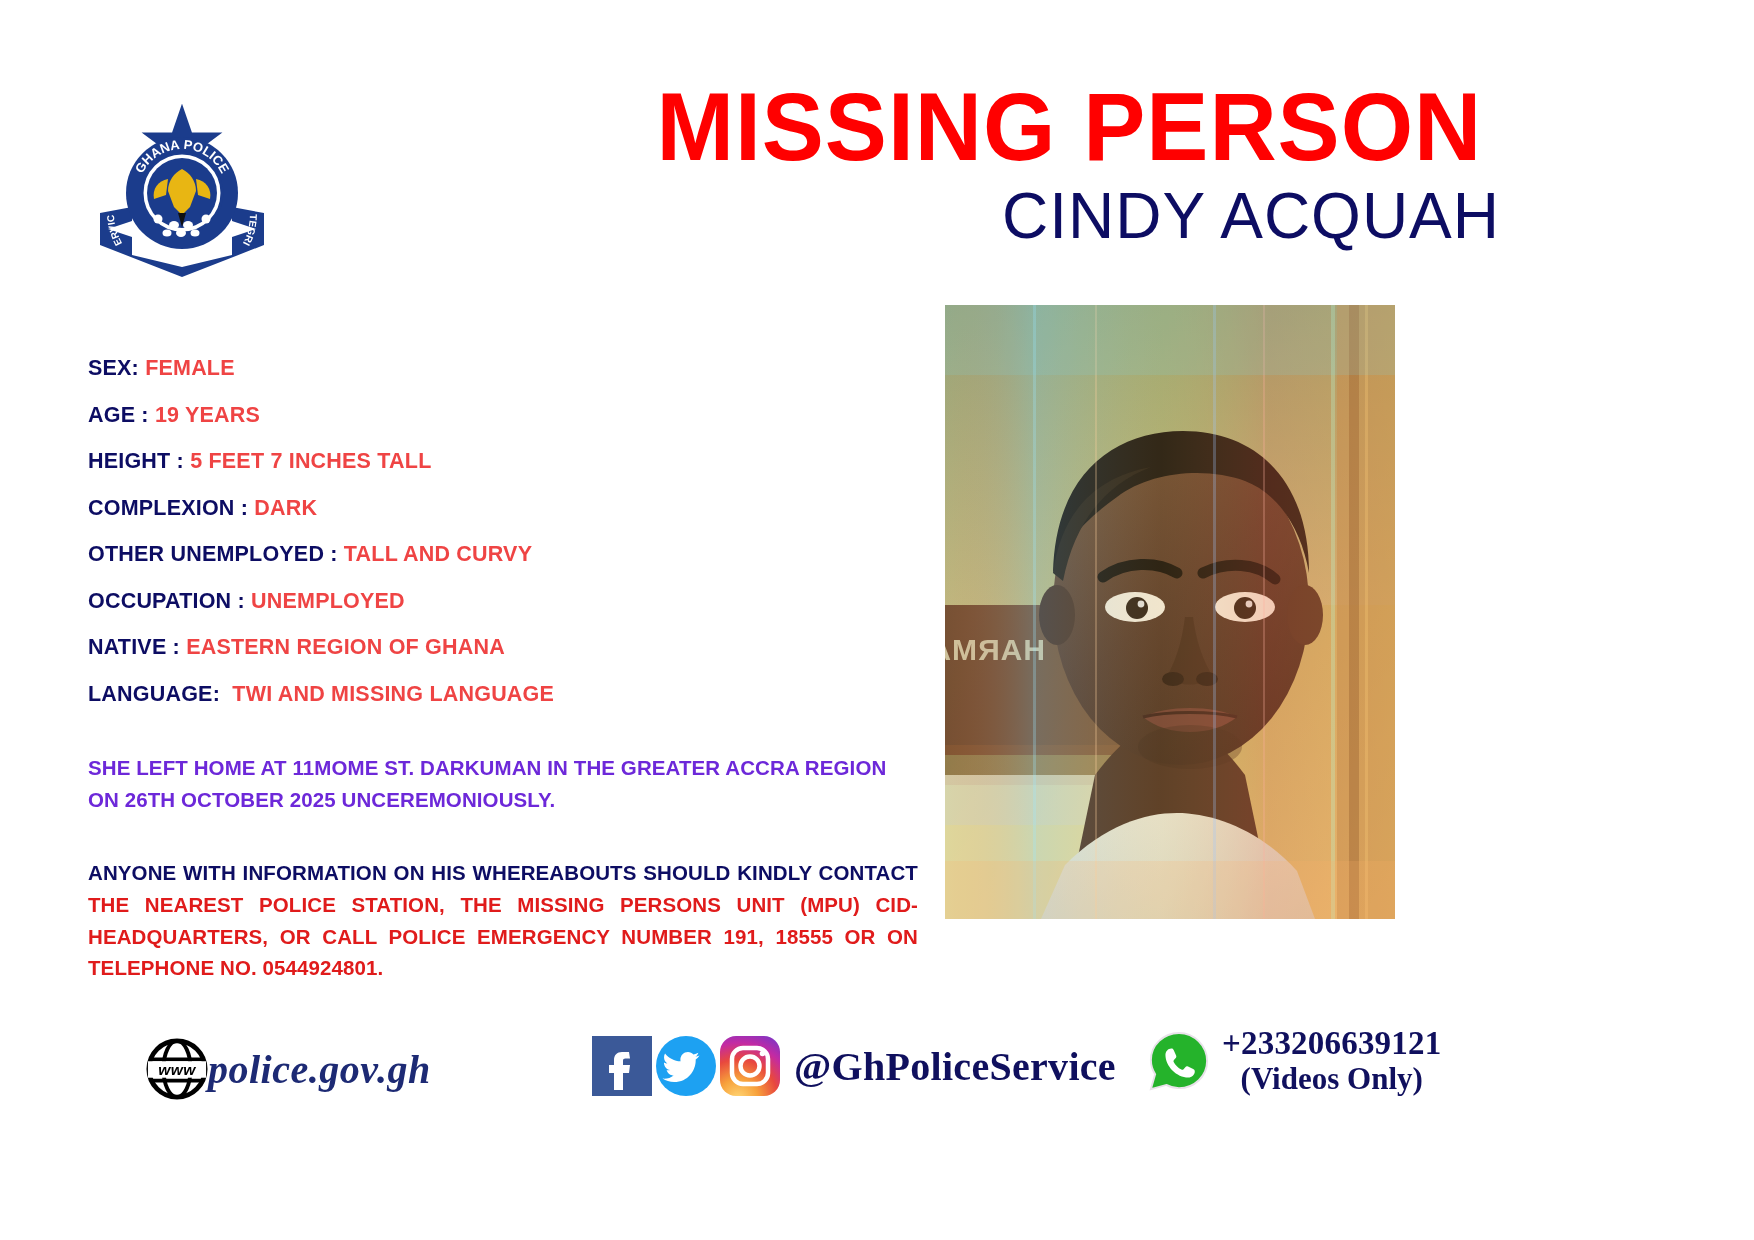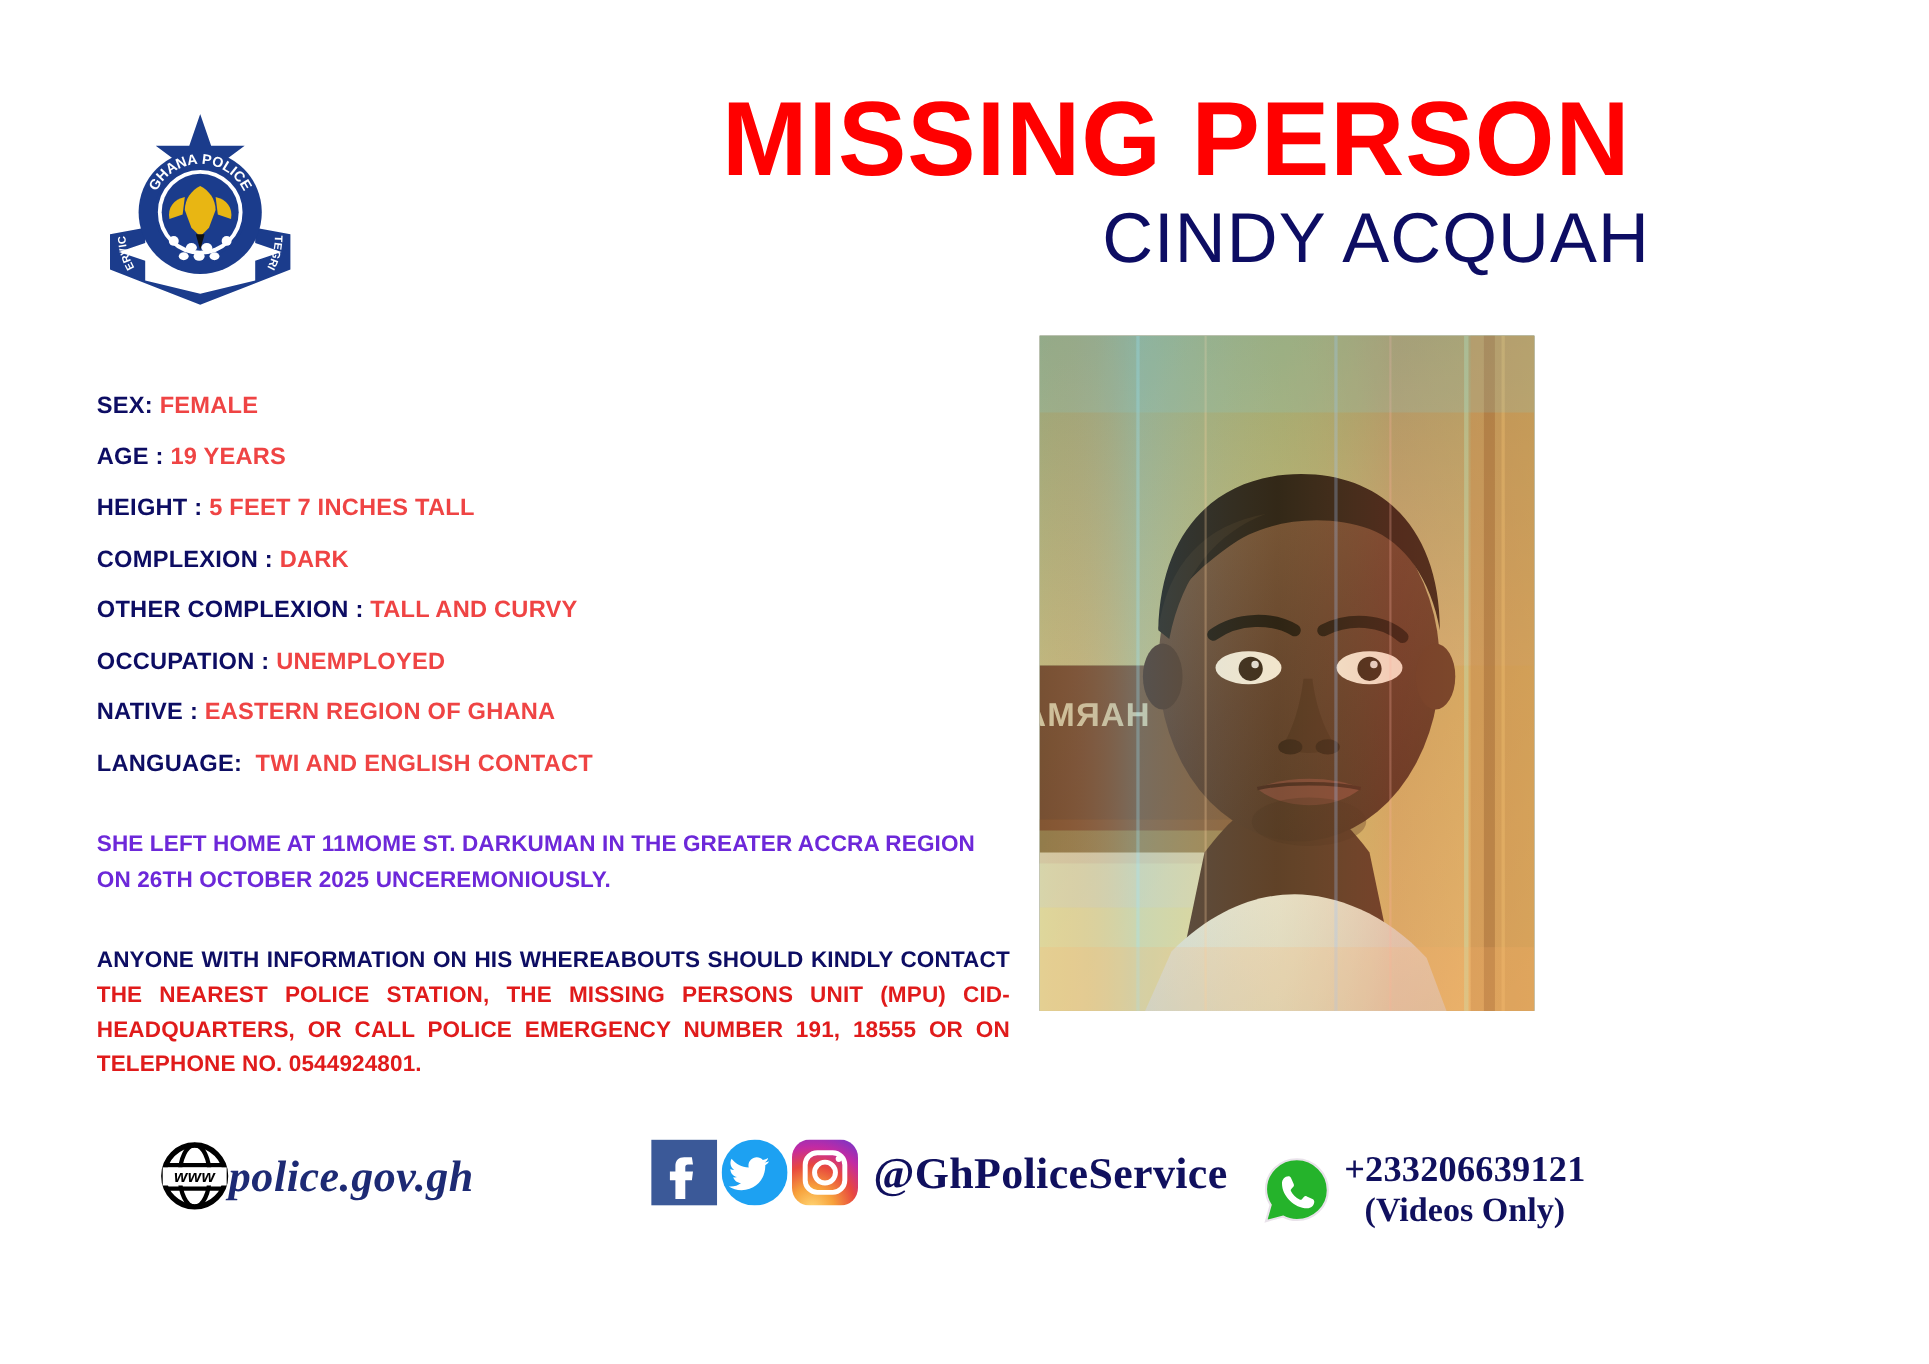--- a/index.html
+++ b/index.html
@@ -139,21 +139,21 @@
     font-family: "Liberation Serif", serif;
     font-weight: bold;
     font-size: 40px;
     color: #10105E;
     margin-left: 10px;
     letter-spacing: 0.3px;
   }
   .footer-whatsapp {
     position: absolute;
     left: 1148px;
-    top: 24px;
+    top: 3px;
     display: flex;
     align-items: center;
     gap: 12px;
   }
   .wa-icon { width: 62px; height: 62px; display: block; }
   .wa-lines {
     font-family: "Liberation Serif", serif;
     font-weight: bold;
     color: #10105E;
     line-height: 1.12;
@@ -218,24 +218,24 @@
   <div class="title-block">
     <div class="title-main">MISSING PERSON</div>
     <div class="title-name">CINDY ACQUAH</div>
   </div>
 
   <div class="details">
     <div class="detail-row"><span>SEX:</span><span class="val"> FEMALE</span></div>
     <div class="detail-row"><span>AGE :</span><span class="val"> 19 YEARS</span></div>
     <div class="detail-row"><span>HEIGHT :</span><span class="val"> 5 FEET 7 INCHES TALL</span></div>
     <div class="detail-row"><span>COMPLEXION :</span><span class="val"> DARK</span></div>
-    <div class="detail-row"><span>OTHER COMPLEXION :</span><span class="val"> TALL AND CURVY</span></div>
+    <div class="detail-row"><span>OTHER UNEMPLOYED :</span><span class="val"> TALL AND CURVY</span></div>
     <div class="detail-row"><span>OCCUPATION :</span><span class="val"> UNEMPLOYED</span></div>
     <div class="detail-row"><span>NATIVE :</span><span class="val"> EASTERN REGION OF GHANA</span></div>
-    <div class="detail-row"><span>LANGUAGE:</span><span class="val">  TWI AND ENGLISH CONTACT</span></div>
+    <div class="detail-row"><span>LANGUAGE:</span><span class="val">  TWI AND MISSING LANGUAGE</span></div>
   </div>
 
   <div class="para-left" id="para-left-1">SHE LEFT HOME AT 11MOME ST. DARKUMAN IN THE GREATER ACCRA REGION ON 26TH OCTOBER 2025 UNCEREMONIOUSLY.</div>
 
   <div class="para-left" id="para-left-2"><span>ANYONE WITH INFORMATION ON HIS WHEREABOUTS SHOULD KINDLY CONTACT </span><span class="red">THE NEAREST POLICE STATION, THE MISSING PERSONS UNIT (MPU) CID-HEADQUARTERS, OR CALL POLICE EMERGENCY NUMBER 191, 18555 OR ON TELEPHONE NO.  0544924801.</span></div>
 
   <div class="photo-frame">
     <svg class="scene" viewBox="0 0 450 614" preserveAspectRatio="none" xmlns="http://www.w3.org/2000/svg">
       <defs>
         <linearGradient id="bgGrad" x1="0" y1="0" x2="1" y2="1">

